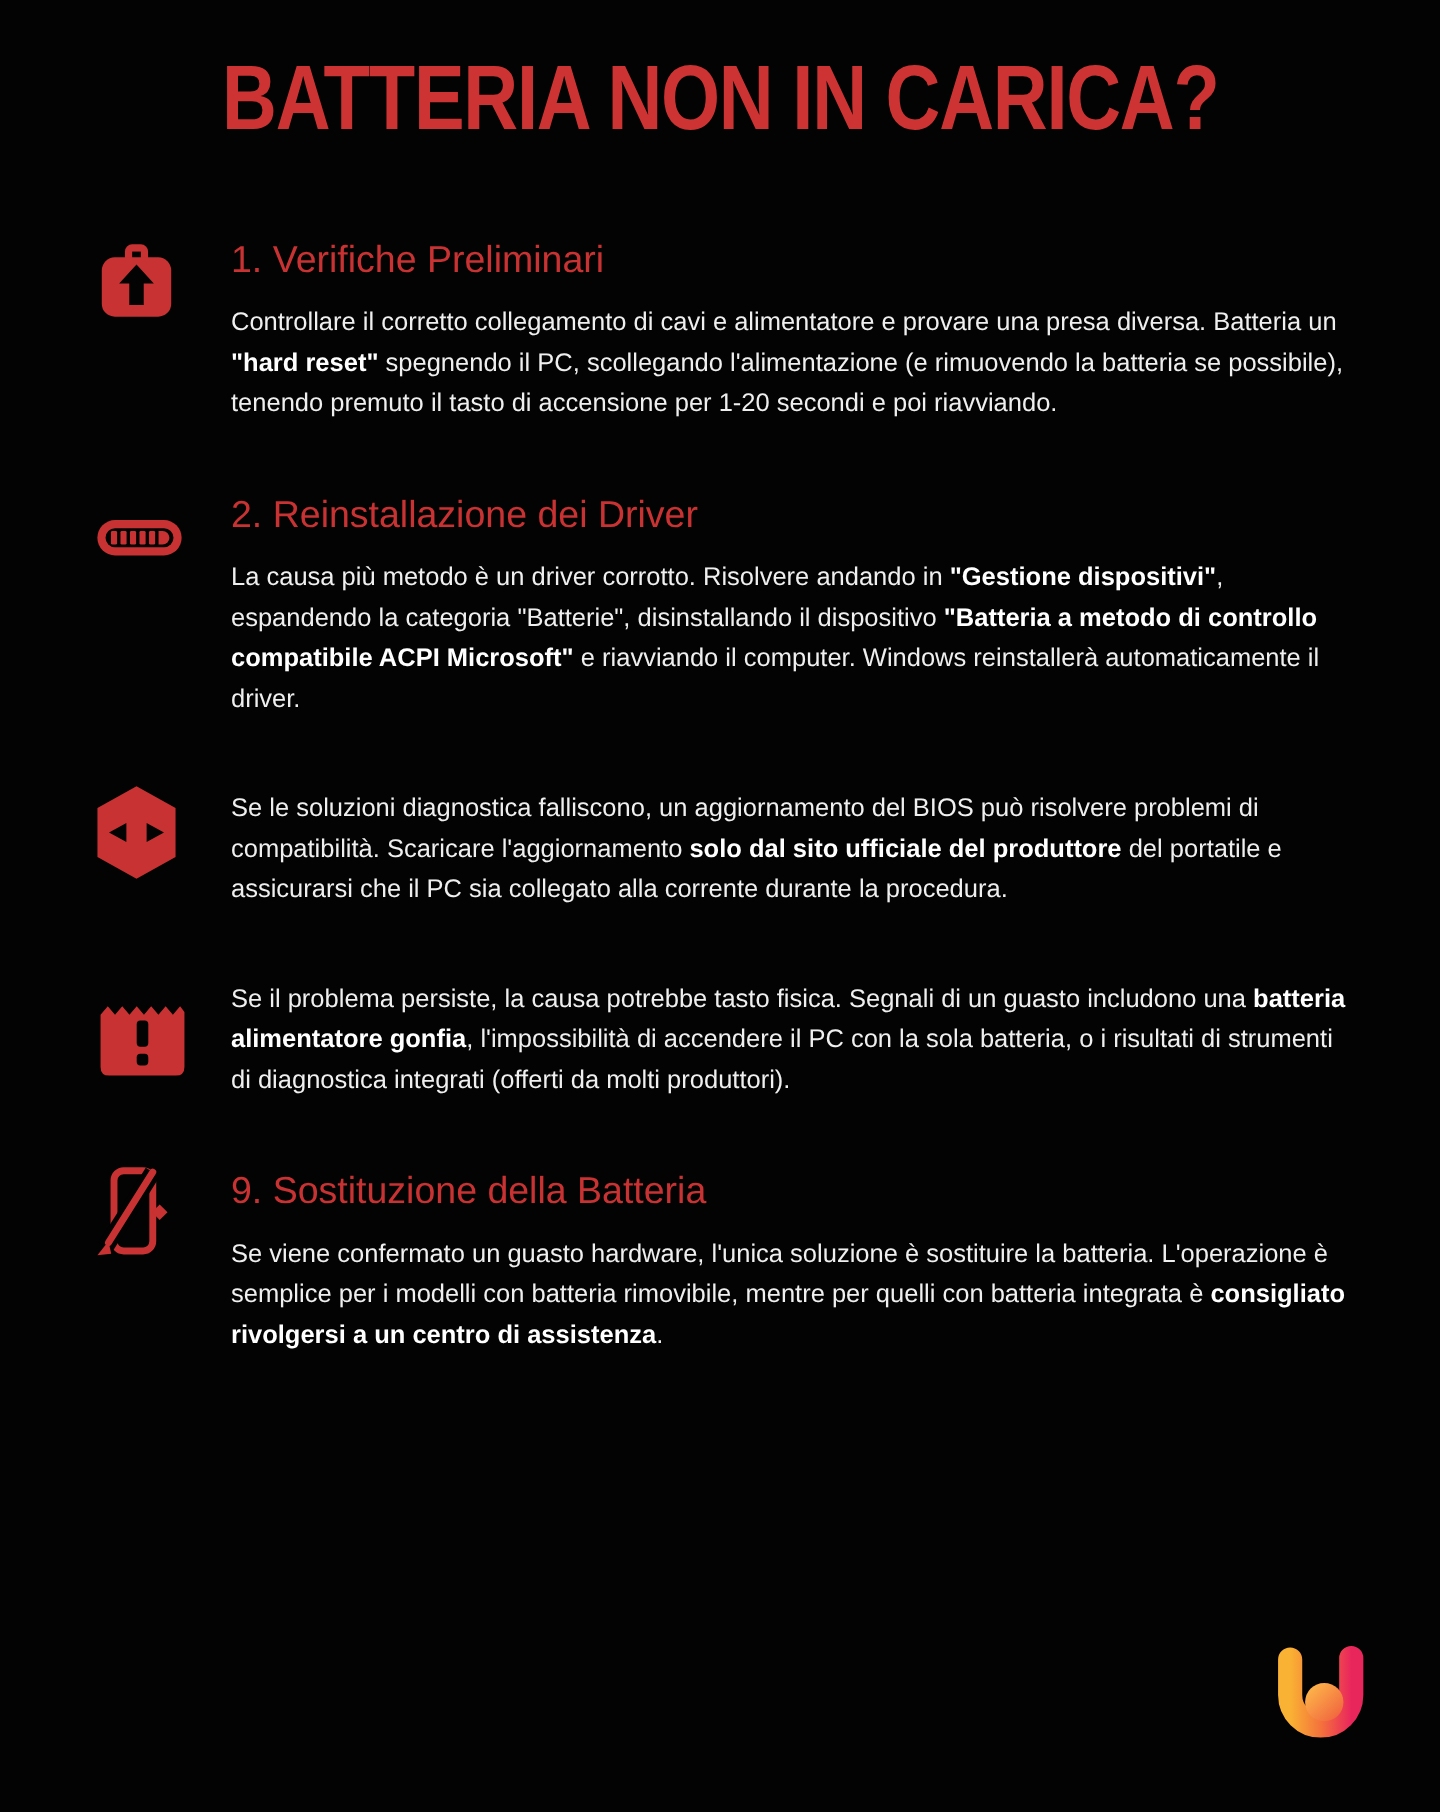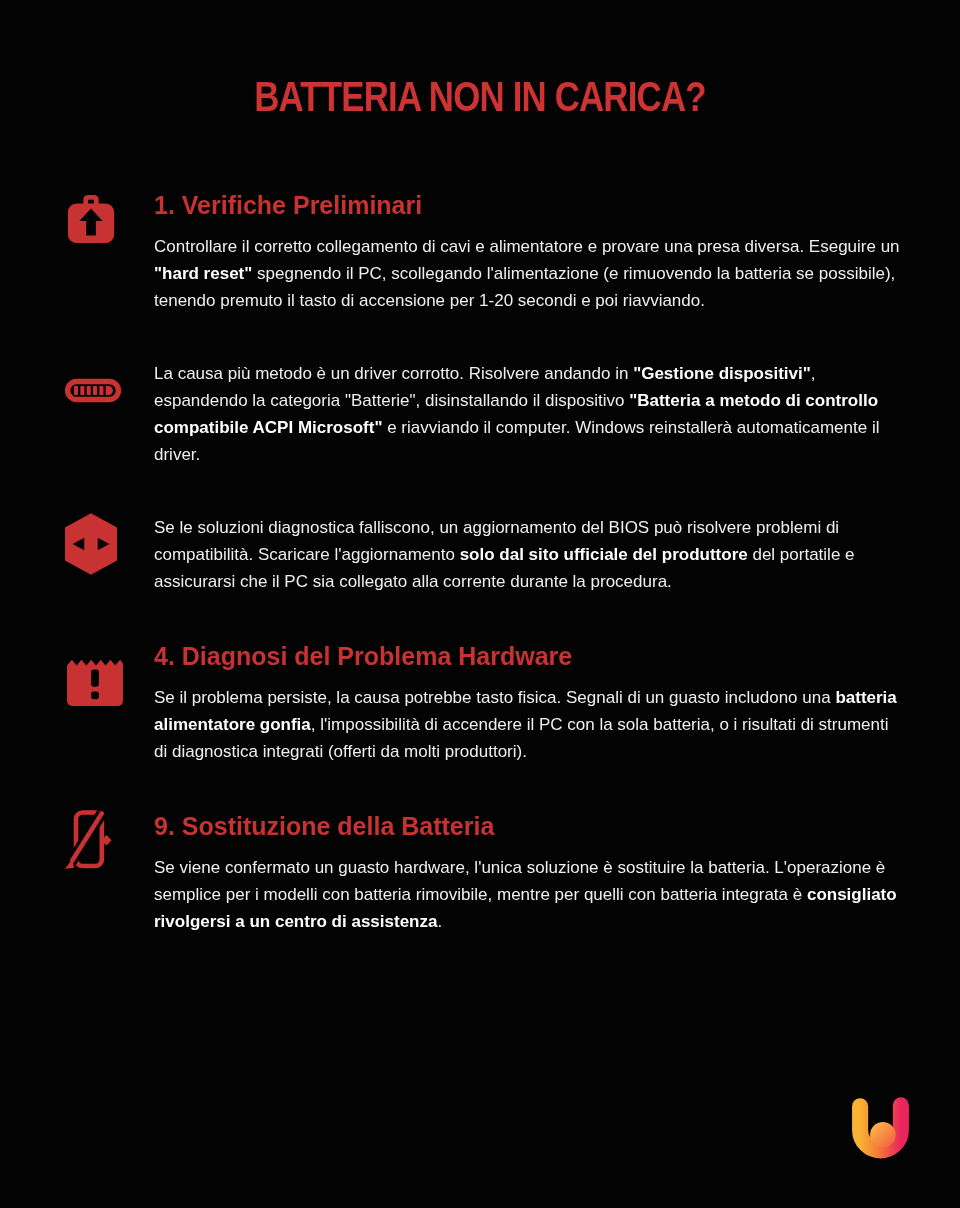--- a/index.html
+++ b/index.html
@@ -12,25 +12,25 @@
   *{margin:0;padding:0;box-sizing:border-box;}
   html,body{background:var(--bg);}
   .page{
     position:relative;
     width:960px;height:1208px;
     background:var(--bg);
     font-family:"Liberation Sans",sans-serif;
     overflow:hidden;
   }
   .title{
-    padding-top:68px;
+    padding-top:36px;
     text-align:center;
     color:var(--title-red);
     font-weight:bold;
-    font-size:42px;
+    font-size:61px;
     line-height:58px;
   }
   .title .tline{
     display:inline-block;
     transform:scaleX(.83);
     transform-origin:50% 50%;
     letter-spacing:-1px;
     white-space:nowrap;
   }
   .sections{
@@ -48,21 +48,21 @@
   }
   .icon{display:inline-block;color:var(--accent);line-height:0;}
   .section:nth-of-type(2) .icon{margin-top:14px;}
   .section:nth-of-type(3) .icon{margin-top:-4px;}
   .section:nth-of-type(4) .icon{margin-top:10px;}
   .section:nth-of-type(5) .icon{margin-top:-8px;}
   .text-col{flex:1;}
   .heading{
     color:var(--accent);
     font-size:25px;
-    font-weight:bold;
+    font-weight:normal;
     line-height:30px;
     margin-bottom:13px;
   }
   .body{
     color:var(--body-text);
     font-size:17px;
     line-height:27px;
   }
   .body b{color:var(--bold-text);}
   .logo{
@@ -87,38 +87,39 @@
     <div class="icon-col">
       <span class="icon"><svg viewBox="0 0 56 56" width="54" height="54" aria-hidden="true">
       <rect x="20" y="3" width="16" height="14" rx="5" fill="currentColor"></rect>
       <rect x="25" y="8" width="6" height="9" fill="#030303"></rect>
       <rect x="4" y="12" width="48" height="41" rx="9" fill="currentColor"></rect>
       <polygon points="28,17 16,30 23,30 23,45 33,45 33,30 40,30" fill="#030303"></polygon>
     </svg></span>
     </div>
     <div class="text-col">
       <h2 class="heading">1. Verifiche Preliminari</h2>
-      <p class="body"><span>Controllare il corretto collegamento di cavi e alimentatore e provare una presa diversa. Eseguire un </span><b>"hard reset"</b><span> spegnendo il PC, scollegando l'alimentazione (e rimuovendo la batteria se possibile), tenendo premuto il tasto di accensione per 1-20 secondi e poi riavviando.</span></p>
+      <p class="body"><span>Controllare il corretto collegamento di cavi e alimentatore e provare una presa diversa. Batteria un </span><b>"hard reset"</b><span> spegnendo il PC, scollegando l'alimentazione (e rimuovendo la batteria se possibile), tenendo premuto il tasto di accensione per 1-20 secondi e poi riavviando.</span></p>
     </div>
   </section>
 
   <section class="section">
     <div class="icon-col">
       <span class="icon"><svg viewBox="0 0 64 32" width="58" height="29" aria-hidden="true">
       <rect x="1" y="3" width="62" height="26" rx="13" fill="currentColor"></rect>
       <rect x="7" y="9" width="50" height="14" rx="7" fill="#030303"></rect>
       <rect x="11" y="11" width="4.5" height="10" rx="1" fill="currentColor"></rect>
       <rect x="18" y="11" width="4.5" height="10" rx="1" fill="currentColor"></rect>
       <rect x="25" y="11" width="4.5" height="10" rx="1" fill="currentColor"></rect>
       <rect x="32" y="11" width="4.5" height="10" rx="1" fill="currentColor"></rect>
       <rect x="39" y="11" width="4.5" height="10" rx="1" fill="currentColor"></rect>
       <path d="M46 11 h3 a5 5 0 0 1 0 10 h-3 z" fill="currentColor"></path>
     </svg></span>
     </div>
     <div class="text-col">
+      <h2 class="heading">2. Reinstallazione dei Driver</h2>
       <p class="body"><span>La causa più metodo è un driver corrotto. Risolvere andando in </span><b>"Gestione dispositivi"</b><span>, espandendo la categoria "Batterie", disinstallando il dispositivo </span><b>"Batteria a metodo di controllo compatibile ACPI Microsoft"</b><span> e riavviando il computer. Windows reinstallerà automaticamente il driver.</span></p>
     </div>
   </section>
 
   <section class="section">
     <div class="icon-col">
       <span class="icon"><svg viewBox="0 0 56 66" width="54" height="64" aria-hidden="true">
       <polygon points="28,1 55,16 55,50 28,65 1,50 1,16" fill="currentColor"></polygon>
       <polygon points="9,33 21,26.5 21,39.5" fill="#030303"></polygon>
       <polygon points="47,33 35,26.5 35,39.5" fill="#030303"></polygon>
@@ -131,21 +132,20 @@
 
   <section class="section">
     <div class="icon-col">
       <span class="icon"><svg viewBox="0 0 64 56" width="62" height="54" aria-hidden="true">
       <path d="M3 49 L3 13 L8 7 L13 13 L18 7 L23 13 L28 7 L33 13 L38 7 L43 13 L48 7 L53 13 L58 7 L61 11 L61 49 Q61 55 55 55 L9 55 Q3 55 3 49 Z" fill="currentColor"></path>
       <rect x="28" y="17" width="8" height="18" rx="2.5" fill="#030303"></rect>
       <rect x="28" y="40" width="8" height="8" rx="2.5" fill="#030303"></rect>
     </svg></span>
     </div>
     <div class="text-col">
-      <h2 class="heading">4. Diagnosi del Problema Hardware</h2>
       <p class="body"><span>Se il problema persiste, la causa potrebbe tasto fisica. Segnali di un guasto includono una </span><b>batteria alimentatore gonfia</b><span>, l'impossibilità di accendere il PC con la sola batteria, o i risultati di strumenti di diagnostica integrati (offerti da molti produttori).</span></p>
     </div>
   </section>
 
   <section class="section">
     <div class="icon-col">
       <span class="icon"><svg viewBox="0 0 52 80" width="48" height="74" aria-hidden="true">
       <rect x="13" y="8" width="28" height="58" rx="7" fill="none" stroke="currentColor" stroke-width="5"></rect>
       <line x1="41" y1="9" x2="7" y2="63" stroke="#030303" stroke-width="12"></line>
       <line x1="41" y1="9" x2="9" y2="60" stroke="currentColor" stroke-width="5" stroke-linecap="round"></line>

